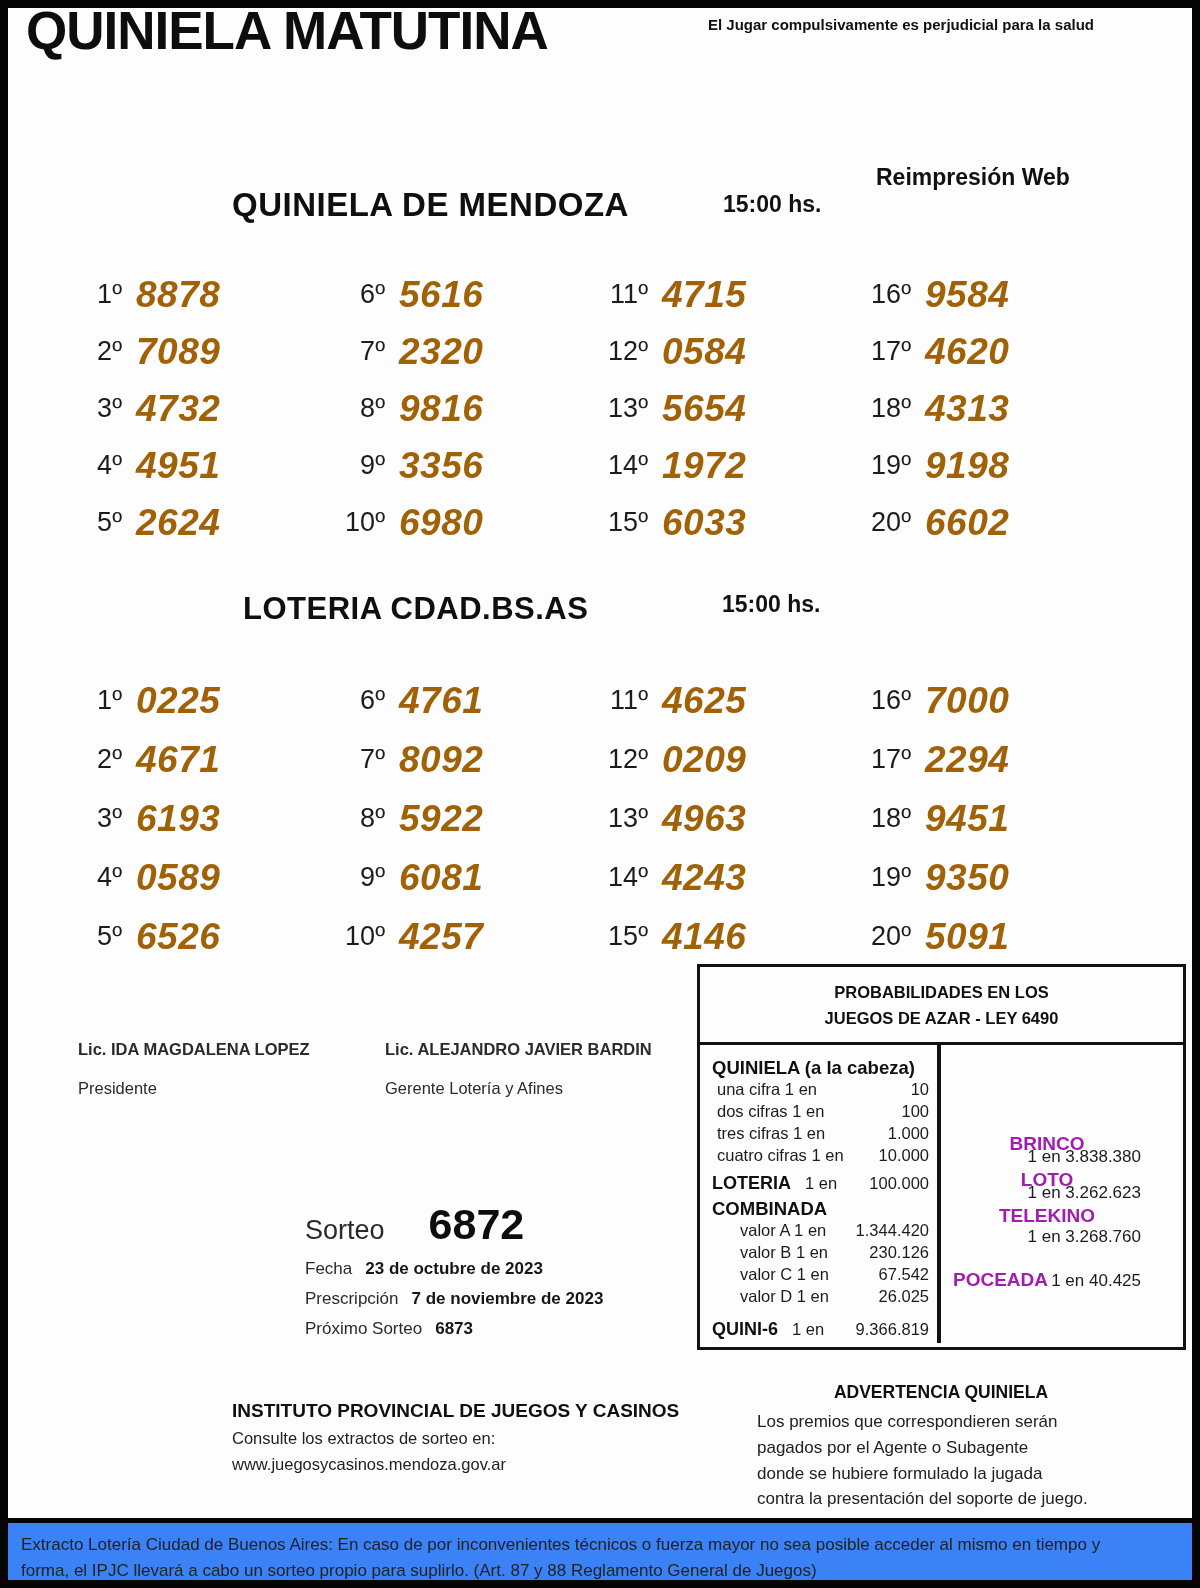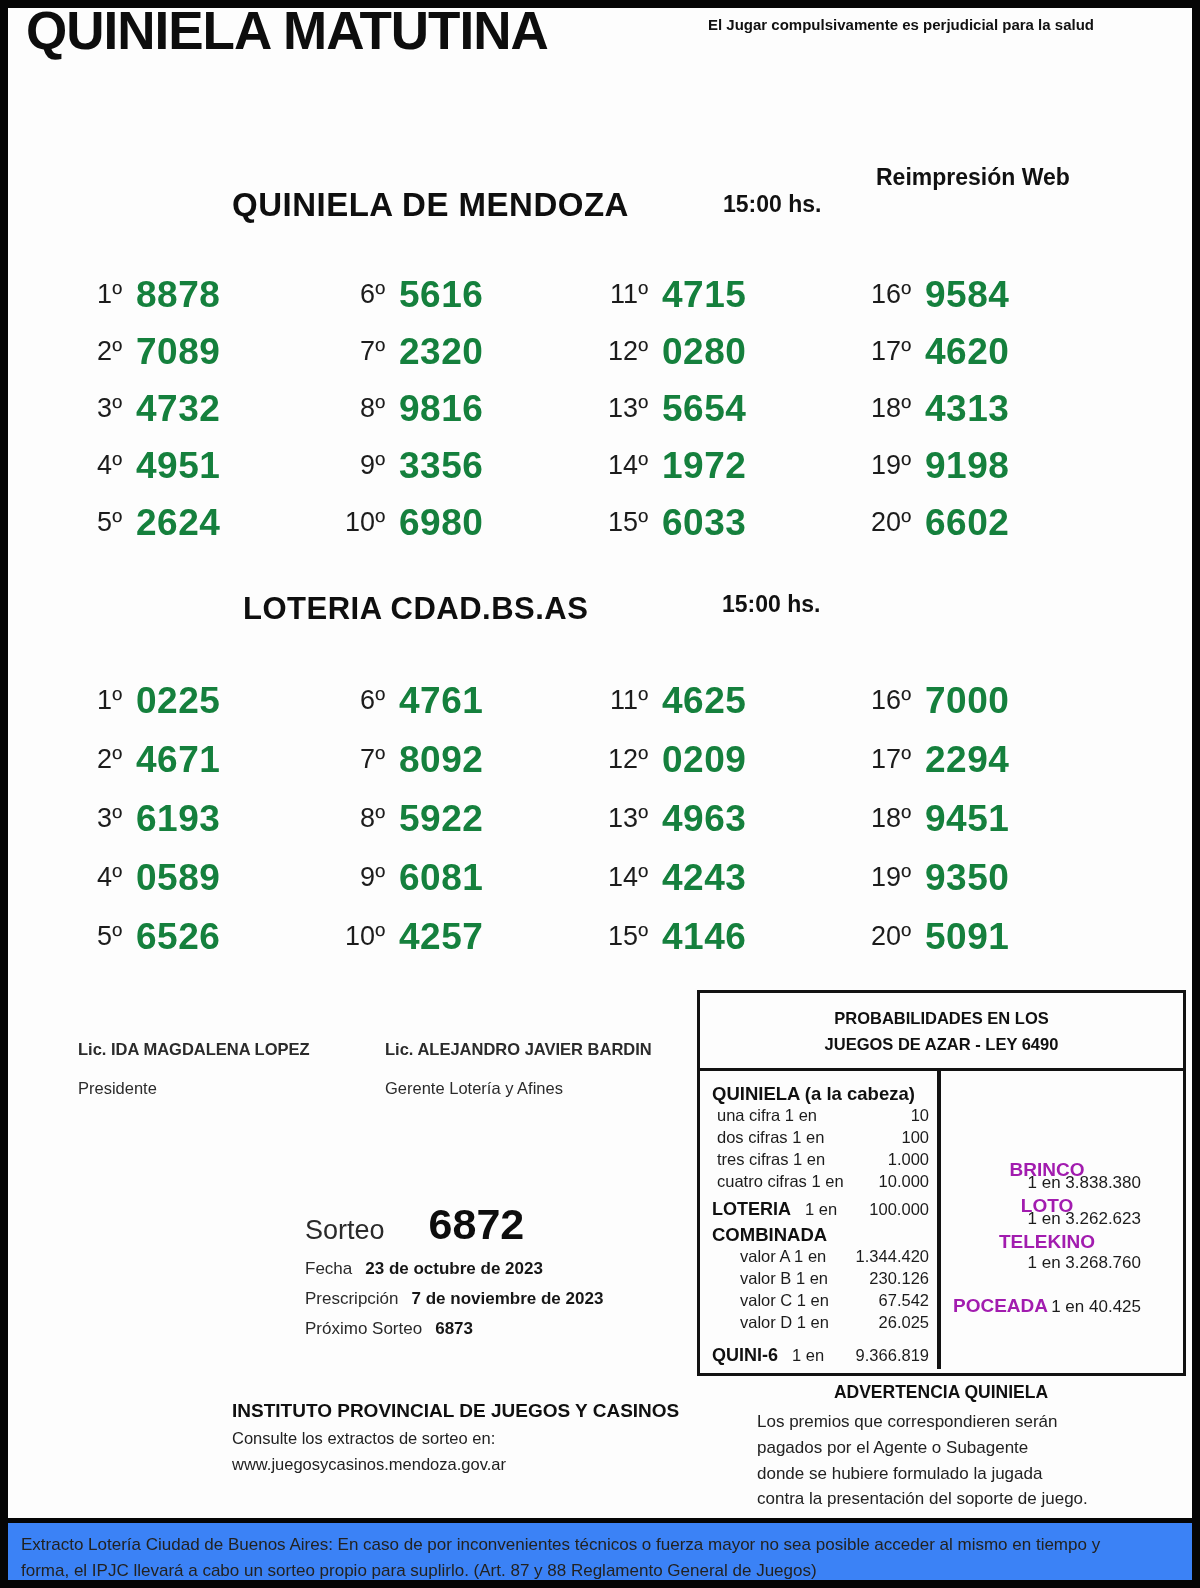--- a/index.html
+++ b/index.html
@@ -33,31 +33,31 @@
 
   .results-grid {
     position:absolute; left:48px;
     display:grid;
     grid-template-rows:repeat(5, var(--row-h,57px));
     grid-auto-flow:column;
     grid-auto-columns:263px;
   }
   .result-cell { display:flex; align-items:center; }
   .result-cell .pos { width:74px; text-align:right; margin-right:14px; font-size:27px; color:#1c1c1c; }
-  .result-cell .num { font-size:37px; font-weight:700; letter-spacing:0.5px; color:#15803d; }
+  .result-cell .num { font-size:37px; font-weight:700; letter-spacing:0.5px; color:#a16207;font-style:italic; }
 
   .sig { position:absolute; top:1040px; font-size:16.5px; color:#2b2b2b; }
   .sig-1 { left:78px; }
   .sig-2 { left:385px; }
   .sig .sig-name { font-weight:700; }
   .sig .sig-role { margin-top:20px; font-weight:500; }
 
   
   .prob-box {
-    position:absolute; left:697px; top:990px; width:489px; height:386px;
+    position:absolute; left:697px; top:964px; width:489px; height:386px;
     border:3px solid #121212; background:#fdfdfd;
   }
   .prob-header {
     border-bottom:3px solid #121212; padding:13px 6px 11px 6px;
     text-align:center; font-size:16.5px; font-weight:700; line-height:1.55; color:#101010;
   }
   .prob-body { display:flex; height:calc(100% - 82px); }
   .prob-left { width:237px; padding:4px 8px 4px 12px; }
   .prob-right { flex:1; border-left:4px solid #121212; padding:0 42px 0 12px; }
 
@@ -156,21 +156,21 @@
       <div class="result-cell">
         <span class="pos">10º</span>
         <span class="num">6980</span>
       </div>
       <div class="result-cell">
         <span class="pos">11º</span>
         <span class="num">4715</span>
       </div>
       <div class="result-cell">
         <span class="pos">12º</span>
-        <span class="num">0280</span>
+        <span class="num">0584</span>
       </div>
       <div class="result-cell">
         <span class="pos">13º</span>
         <span class="num">5654</span>
       </div>
       <div class="result-cell">
         <span class="pos">14º</span>
         <span class="num">1972</span>
       </div>
       <div class="result-cell">

